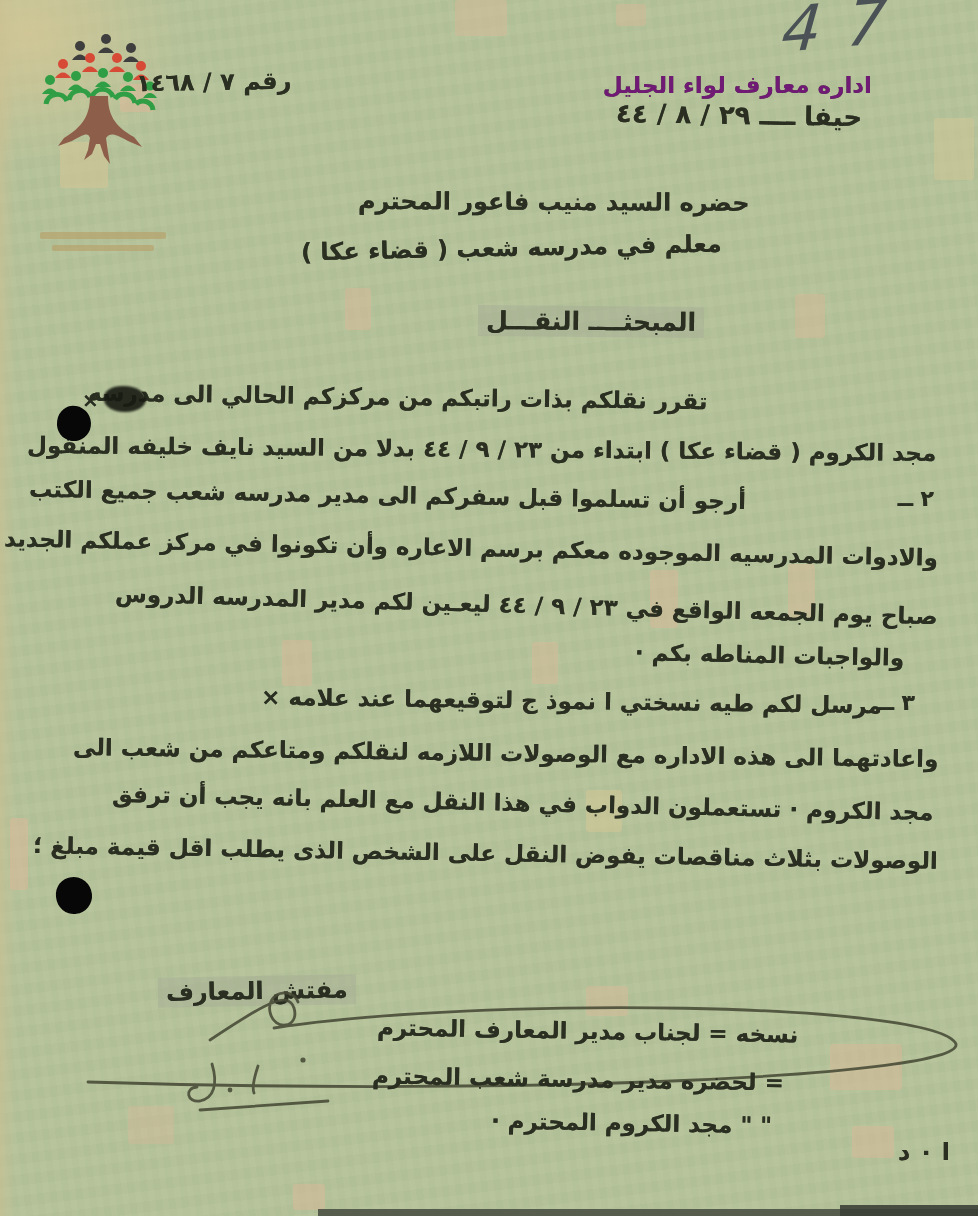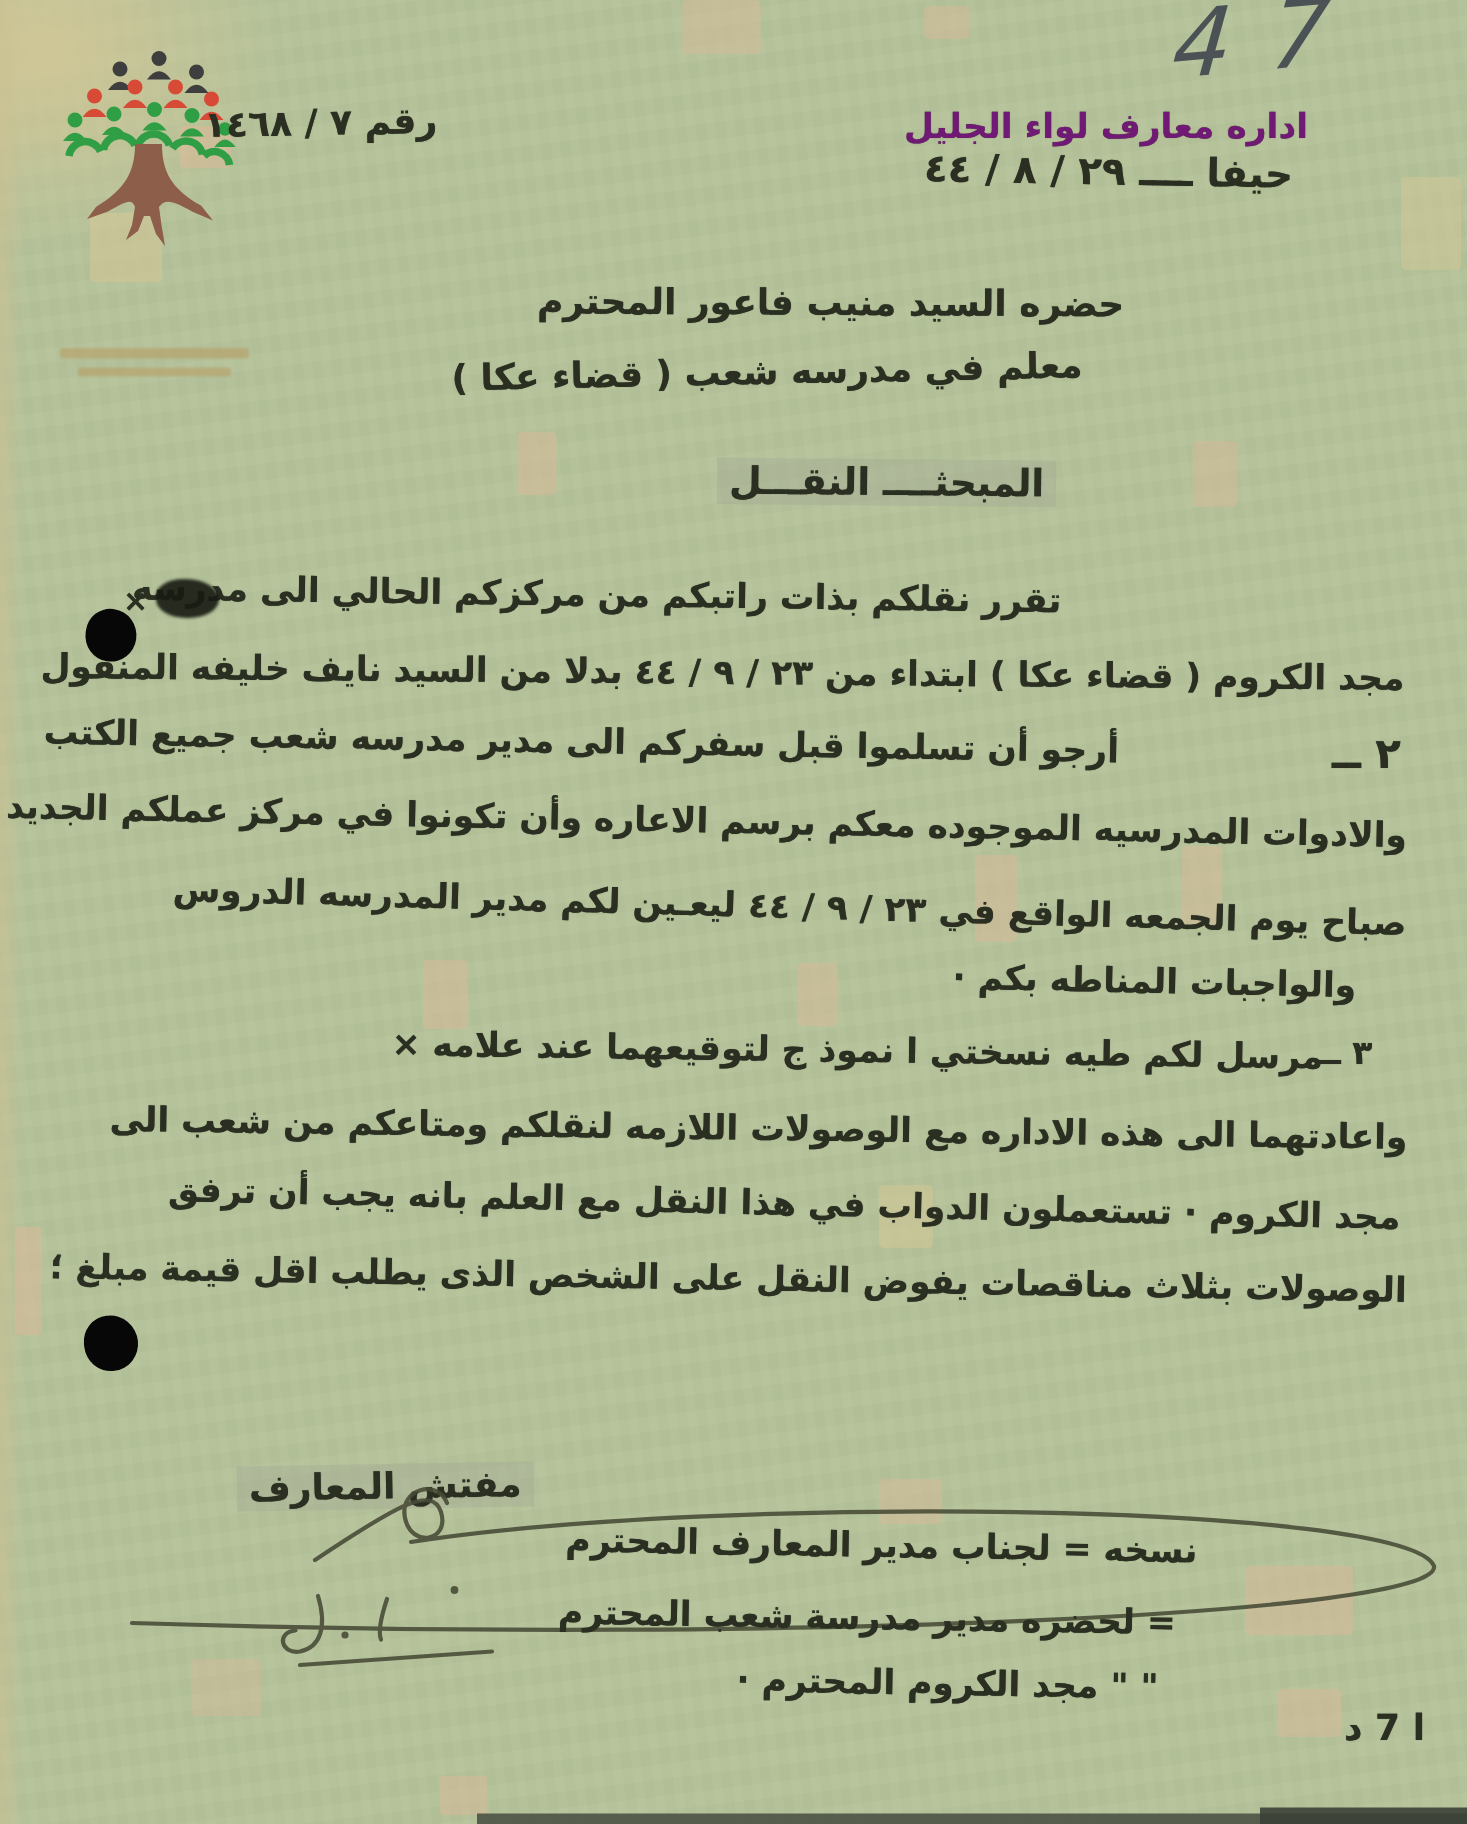--- a/index.html
+++ b/index.html
@@ -115,21 +115,21 @@
   <div class="ink" style="right:228px;top:188px;font-size:24px;transform:rotate(.3deg);">حضره السيد منيب فاعور المحترم</div>
   <div class="ink" style="right:256px;top:234px;font-size:24px;transform:rotate(-1.2deg);">معلم في مدرسه شعب ( قضاء عكا )</div>
 
   <div class="ink hl" style="right:274px;top:306px;font-size:25px;transform:rotate(.5deg);">المبحثــــ النقـــل</div>
 
   <div class="ink" style="right:270px;top:384px;font-size:23px;transform:rotate(.8deg);">تقرر نقلكم بذات راتبكم من مركزكم الحالي الى مدرسه</div>
   <div class="smudge" style="left:104px;top:386px;width:42px;height:26px;"></div>
   <div class="ink" style="left:82px;top:388px;font-size:20px;">×</div>
   <div class="ink" style="right:42px;top:436px;font-size:23px;transform:rotate(.5deg);">مجد الكروم ( قضاء عكا ) ابتداء من ٢٣ / ٩ / ٤٤  بدلا من السيد نايف خليفه المنقول</div>
 
-  <div class="ink" style="right:44px;top:486px;font-size:28px;">٢ ــ</div>
+  <div class="ink" style="right:44px;top:486px;font-size:22px;">٢ ــ</div>
   <div class="ink" style="right:232px;top:482px;font-size:23px;transform:rotate(1deg);">أرجو أن تسلموا قبل سفركم الى مدير مدرسه شعب جميع الكتب</div>
   <div class="ink" style="right:40px;top:535px;font-size:23px;transform:rotate(1.2deg);">والادوات المدرسيه الموجوده معكم برسم الاعاره وأن تكونوا في مركز عملكم الجديد</div>
   <div class="ink" style="right:40px;top:592px;font-size:23px;transform:rotate(1.6deg);">صباح يوم الجمعه الواقع في ٢٣ / ٩ / ٤٤ ليعـين لكم مدير المدرسه الدروس</div>
   <div class="ink" style="right:74px;top:642px;font-size:23px;transform:rotate(1.2deg);">والواجبات المناطه بكم ·</div>
 
   <div class="ink" style="right:63px;top:690px;font-size:22px;">٣ ــ</div>
   <div class="ink" style="right:96px;top:688px;font-size:23px;transform:rotate(.8deg);">مرسل لكم طيه نسختي ا نموذ ج لتوقيعهما عند علامه ×</div>
   <div class="ink" style="right:40px;top:740px;font-size:23px;transform:rotate(.8deg);">واعادتهما الى هذه الاداره مع الوصولات اللازمه لنقلكم ومتاعكم من شعب الى</div>
   <div class="ink" style="right:44px;top:790px;font-size:23px;transform:rotate(1.3deg);">مجد الكروم · تستعملون الدواب في هذا النقل مع العلم بانه يجب أن ترفق</div>
   <div class="ink" style="right:40px;top:840px;font-size:23px;transform:rotate(1deg);">الوصولات بثلاث مناقصات يفوض النقل على الشخص الذى يطلب اقل قيمة مبلغ ؛</div>
@@ -146,20 +146,20 @@
     <g fill="#474a36" opacity=".88">
       <circle cx="243" cy="100" r="2.6"></circle>
       <circle cx="170" cy="130" r="2.4"></circle>
     </g>
   </svg>
 
   <div class="ink" style="right:180px;top:1018px;font-size:23px;transform:rotate(1deg);">نسخه = لجناب مدير المعارف المحترم</div>
   <div class="ink" style="right:194px;top:1066px;font-size:23px;transform:rotate(1deg);">= لحضره مدير مدرسة شعب المحترم</div>
   <div class="ink" style="right:206px;top:1110px;font-size:23px;transform:rotate(1deg);">"   "   مجد الكروم المحترم ·</div>
 
-  <div class="ink" style="right:28px;top:1138px;font-size:24px;">ا 7 د</div>
+  <div class="ink" style="right:28px;top:1138px;font-size:24px;">ا ٠ د</div>
 
   <div class="hole" style="left:57px;top:406px;width:34px;height:35px;transform:rotate(8deg);"></div>
   <div class="hole" style="left:56px;top:877px;width:36px;height:37px;transform:rotate(-6deg);"></div>
 
   <div class="bottom-strip"></div>
   <div class="bottom-strip2"></div>
 </div>
 
 </body></html>

